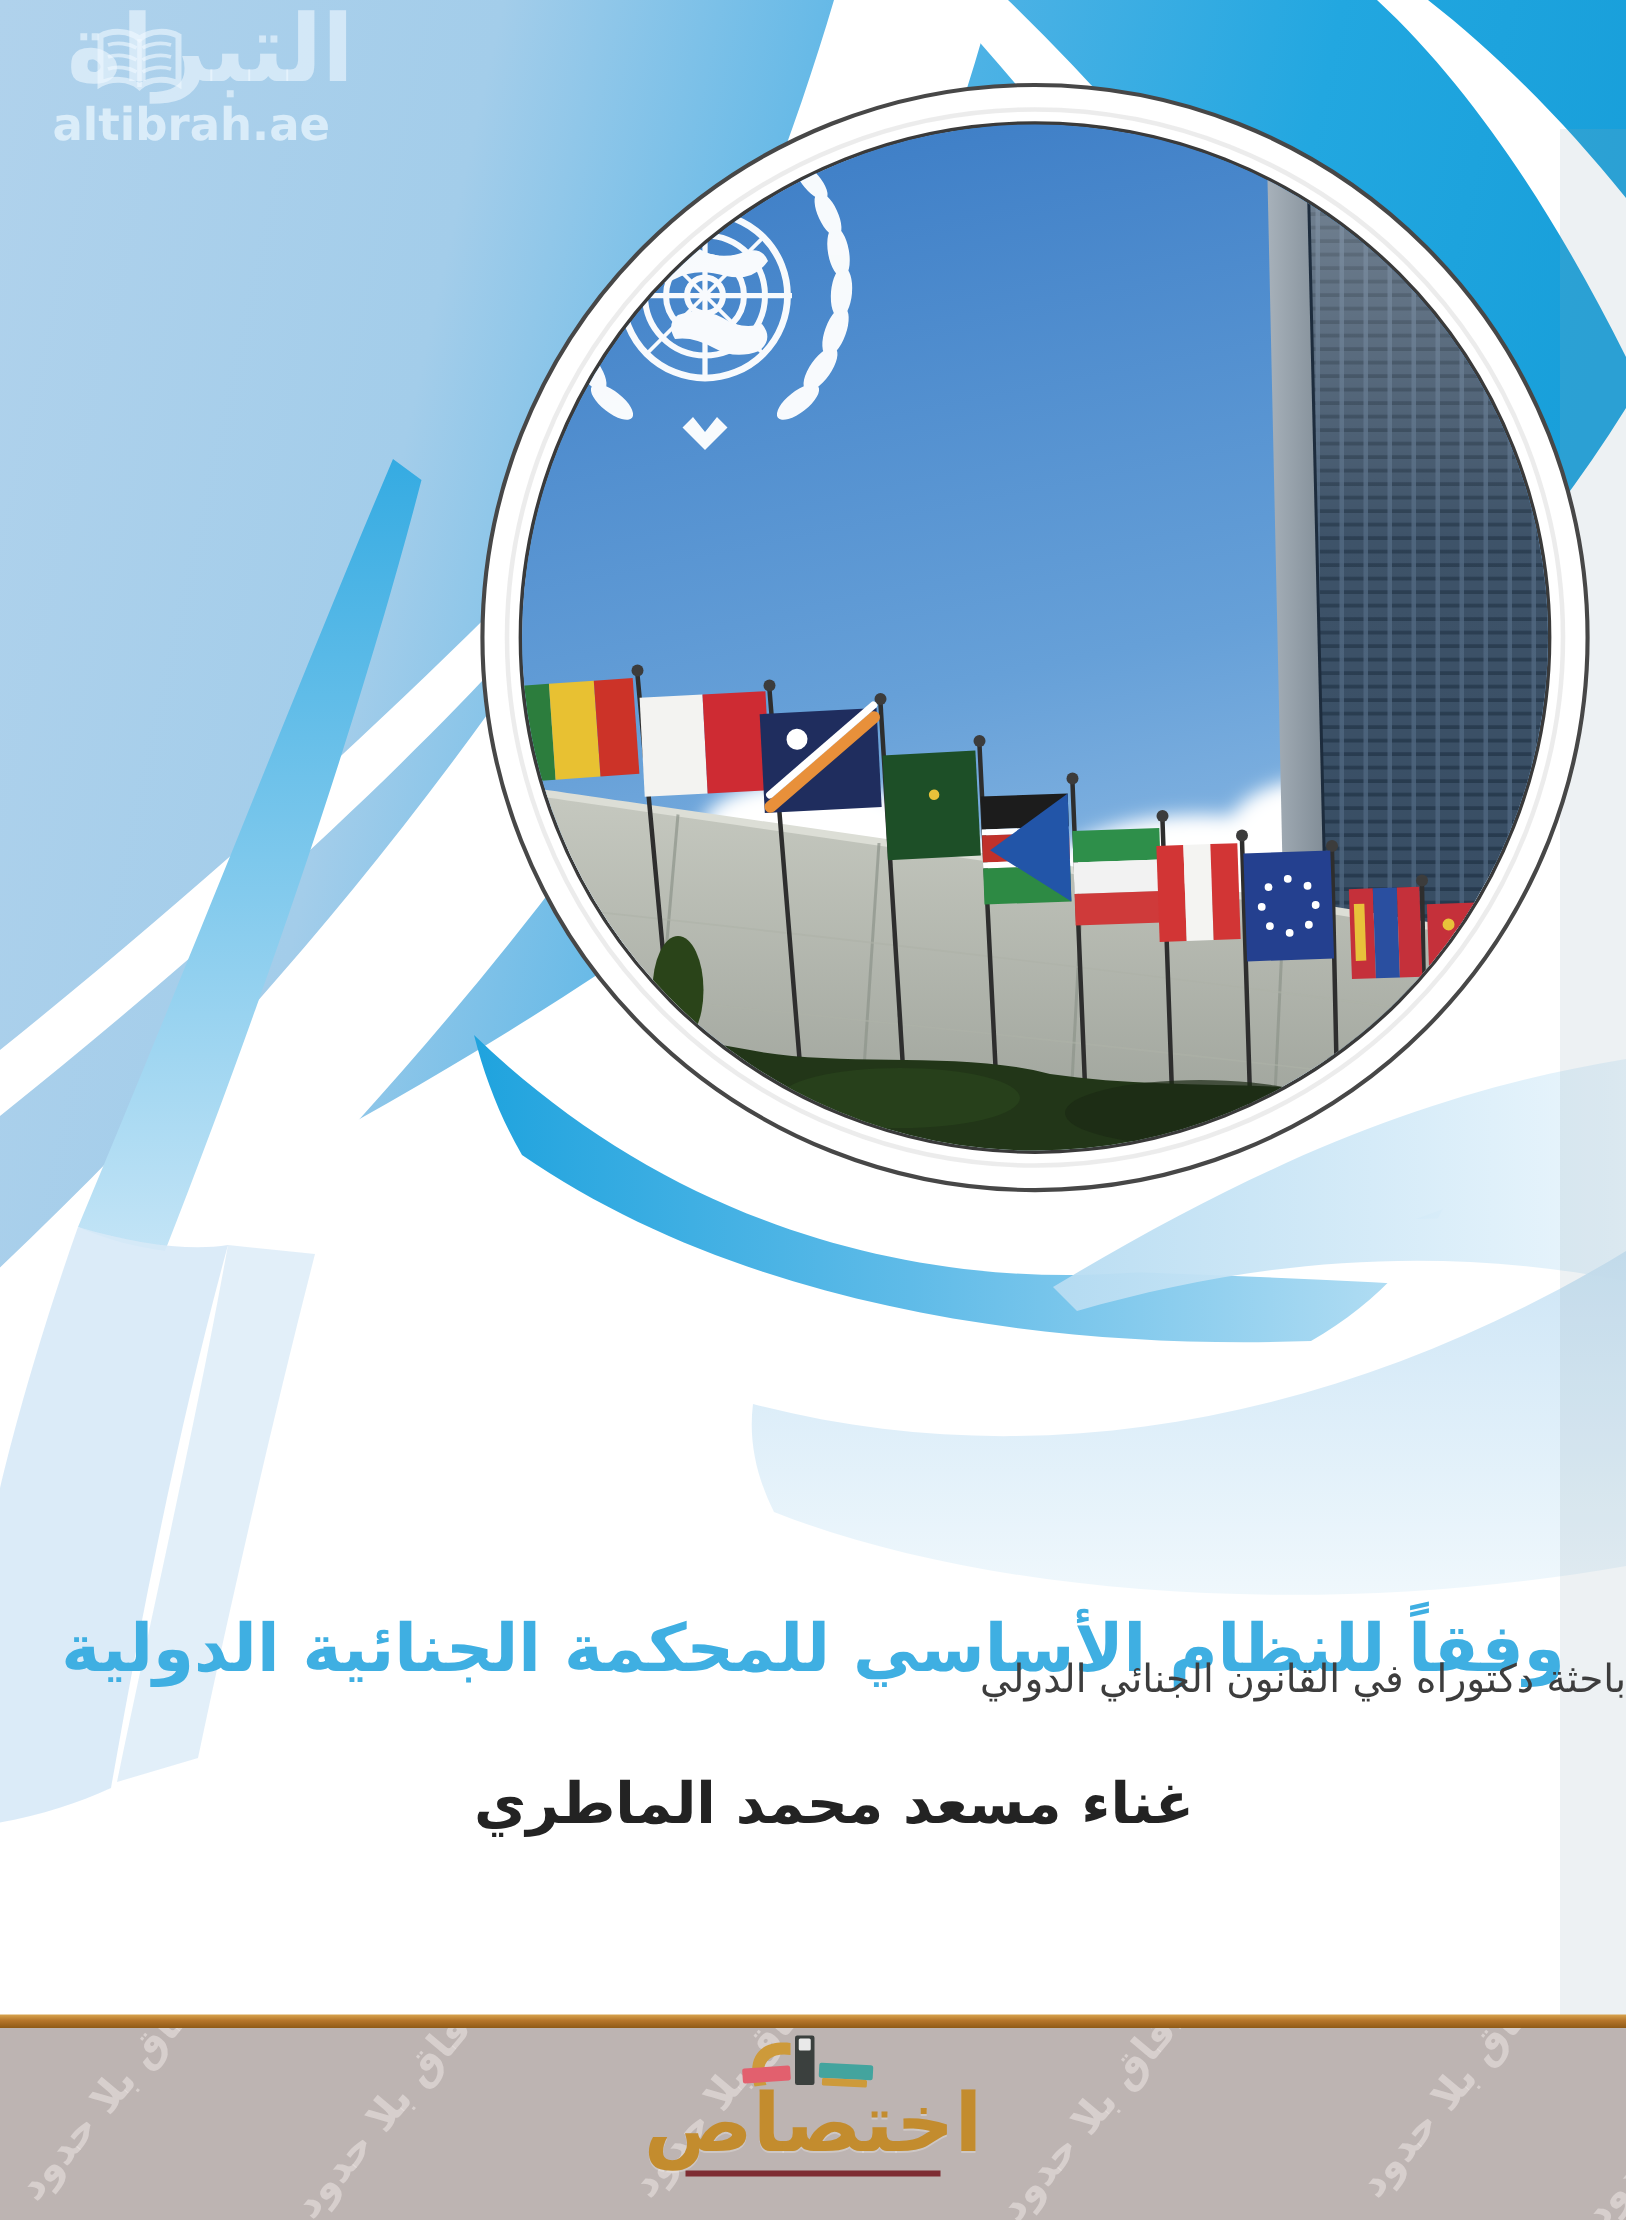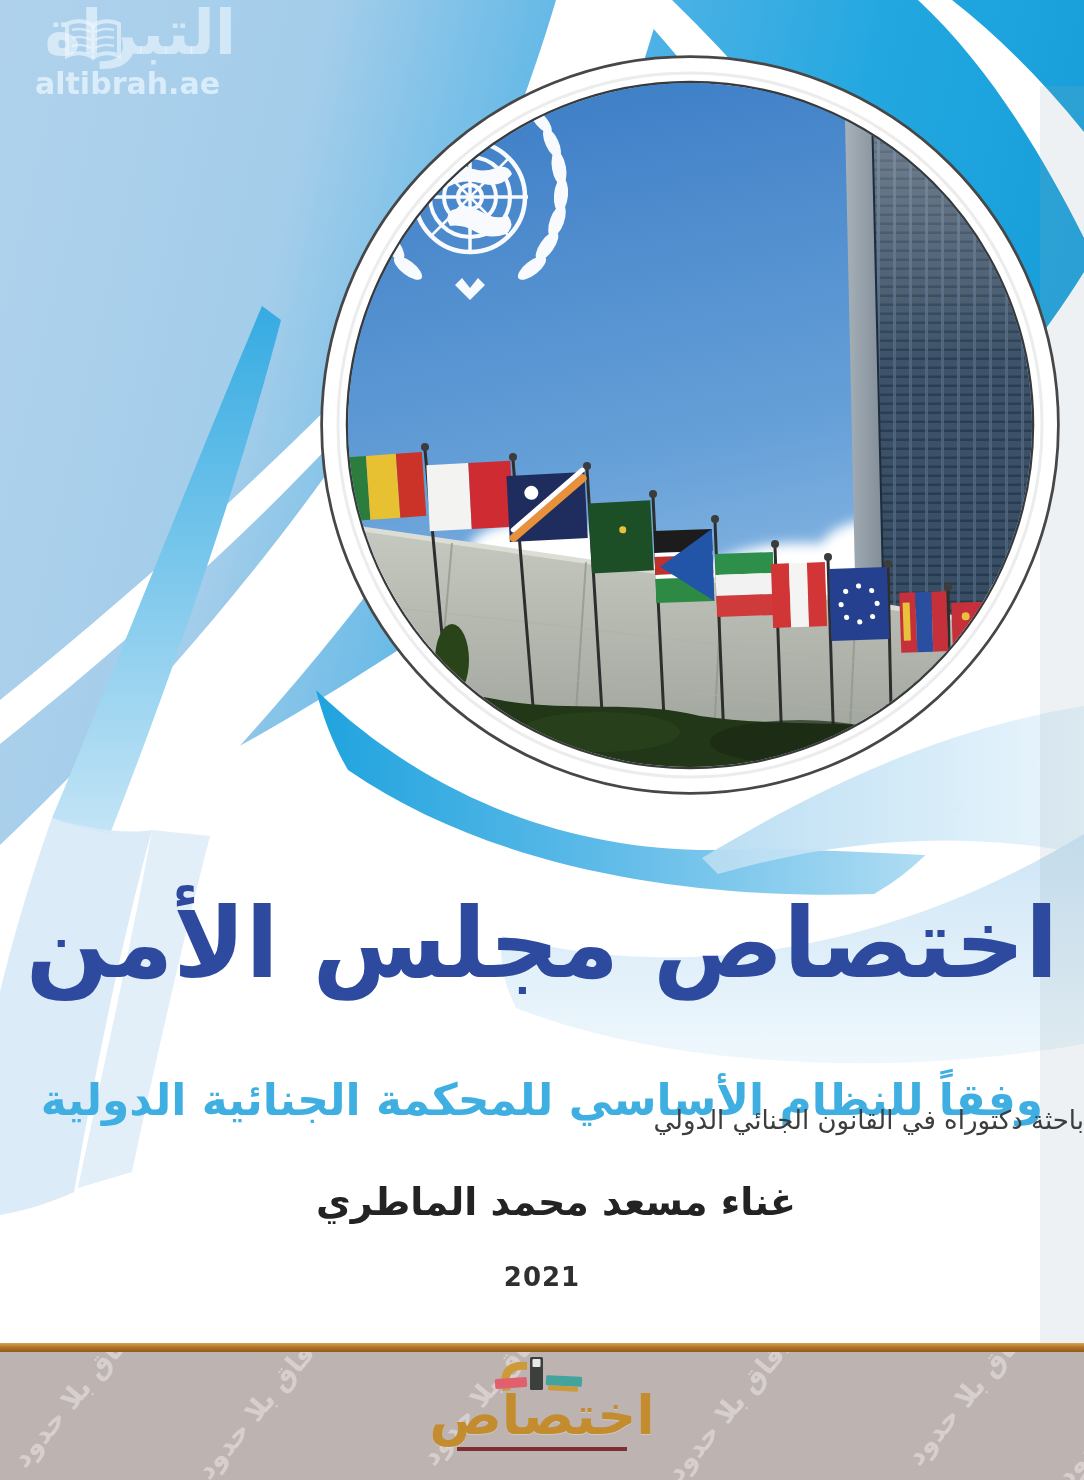--- a/index.html
+++ b/index.html
@@ -328,25 +328,23 @@
             <ellipse cx="559" cy="168" rx="17" ry="7" transform="rotate(-100 559 168)"></ellipse>
             <ellipse cx="552" cy="143" rx="16" ry="6.5" transform="rotate(-115 552 143)"></ellipse>
             <ellipse cx="541" cy="121" rx="15" ry="6" transform="rotate(-130 541 121)"></ellipse>
             <path d="M455,285 L470,300 L485,285 L478,278 L470,288 L462,278 Z"></path>
           </g>
         </g>
       </g>
     </g>
   </svg>
 
-  <div class="abs book-title">اختصاص مجلس الأمن</div>
   <div class="abs book-subtitle">وفقاً للنظام الأساسي للمحكمة الجنائية الدولية</div>
   <div class="abs author-role">باحثة دكتوراه في القانون الجنائي الدولي</div>
   <div class="abs author-name">غناء مسعد محمد الماطري</div>
-  <div class="abs year">2021</div>
 
   <div class="abs gold-rule"></div>
   <div class="abs bottom-band">
     <span class="band-wm" style="left:-14px;top:28px;">آفاق بلا حدود</span>
     <span class="band-wm" style="left:170px;top:40px;">آفاق بلا حدود</span>
     <span class="band-wm" style="left:395px;top:26px;">آفاق بلا حدود</span>
     <span class="band-wm" style="left:640px;top:42px;">آفاق بلا حدود</span>
     <span class="band-wm" style="left:880px;top:26px;">آفاق بلا حدود</span>
     <span class="band-wm" style="left:1030px;top:46px;">آفاق بلا حدود</span>
   </div>

